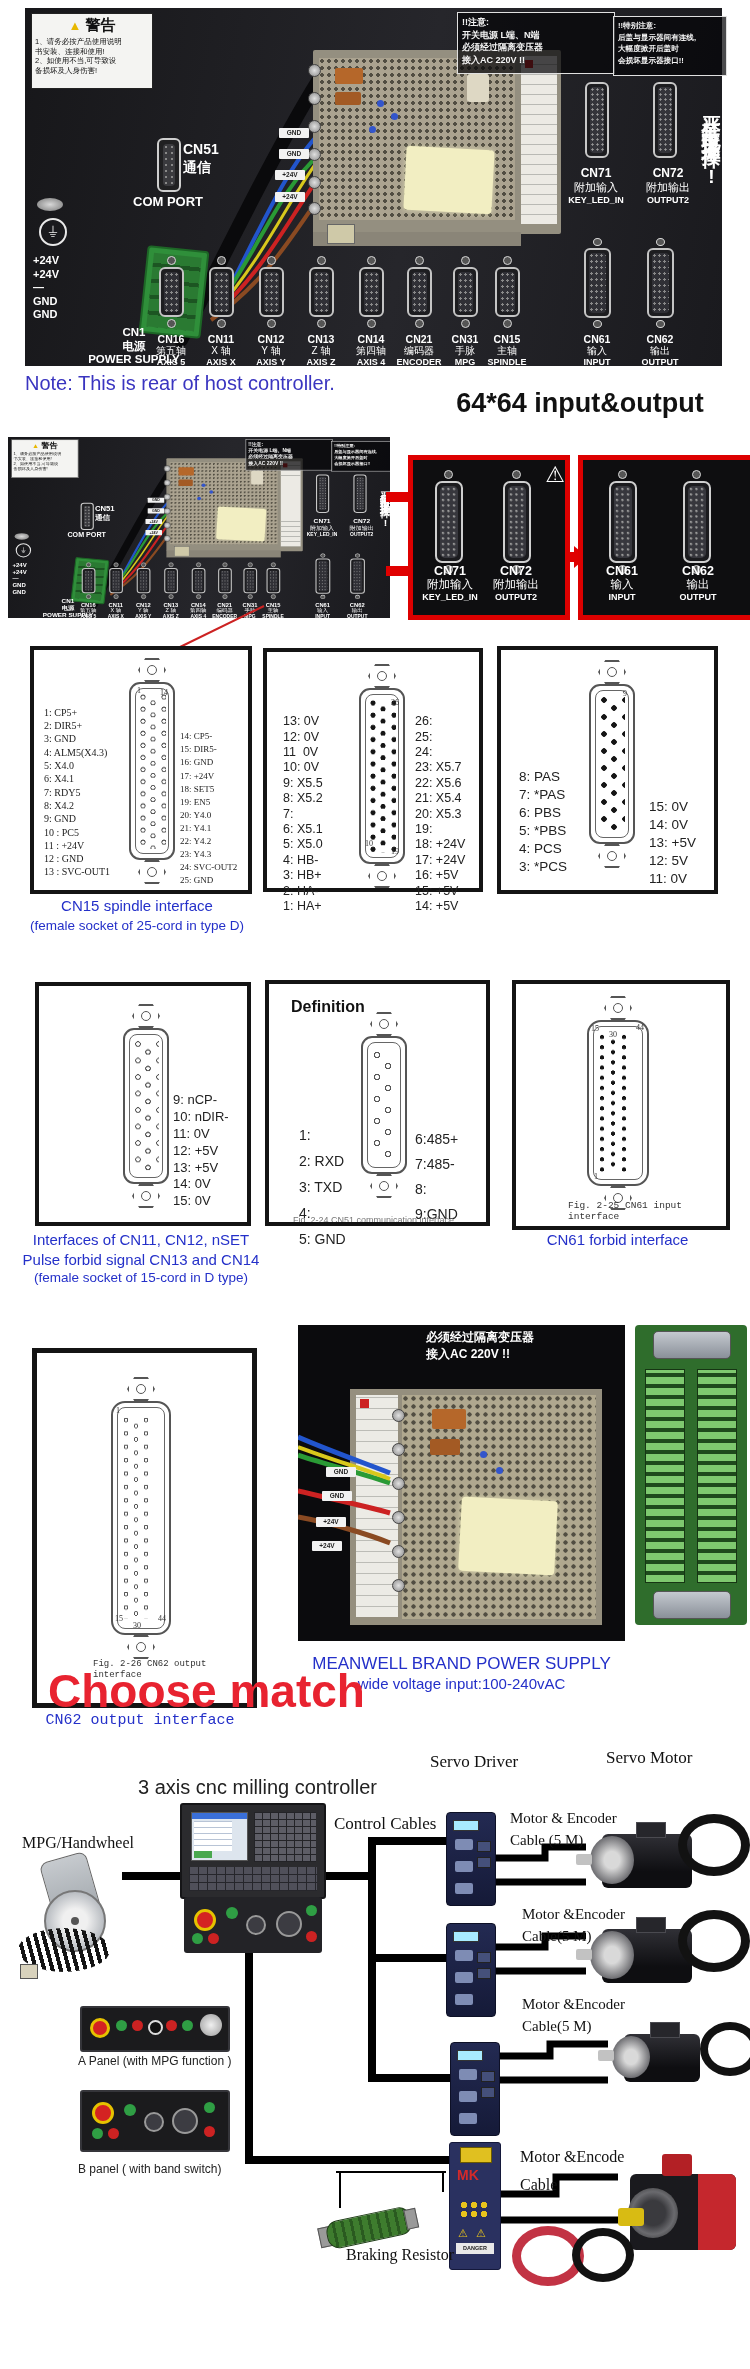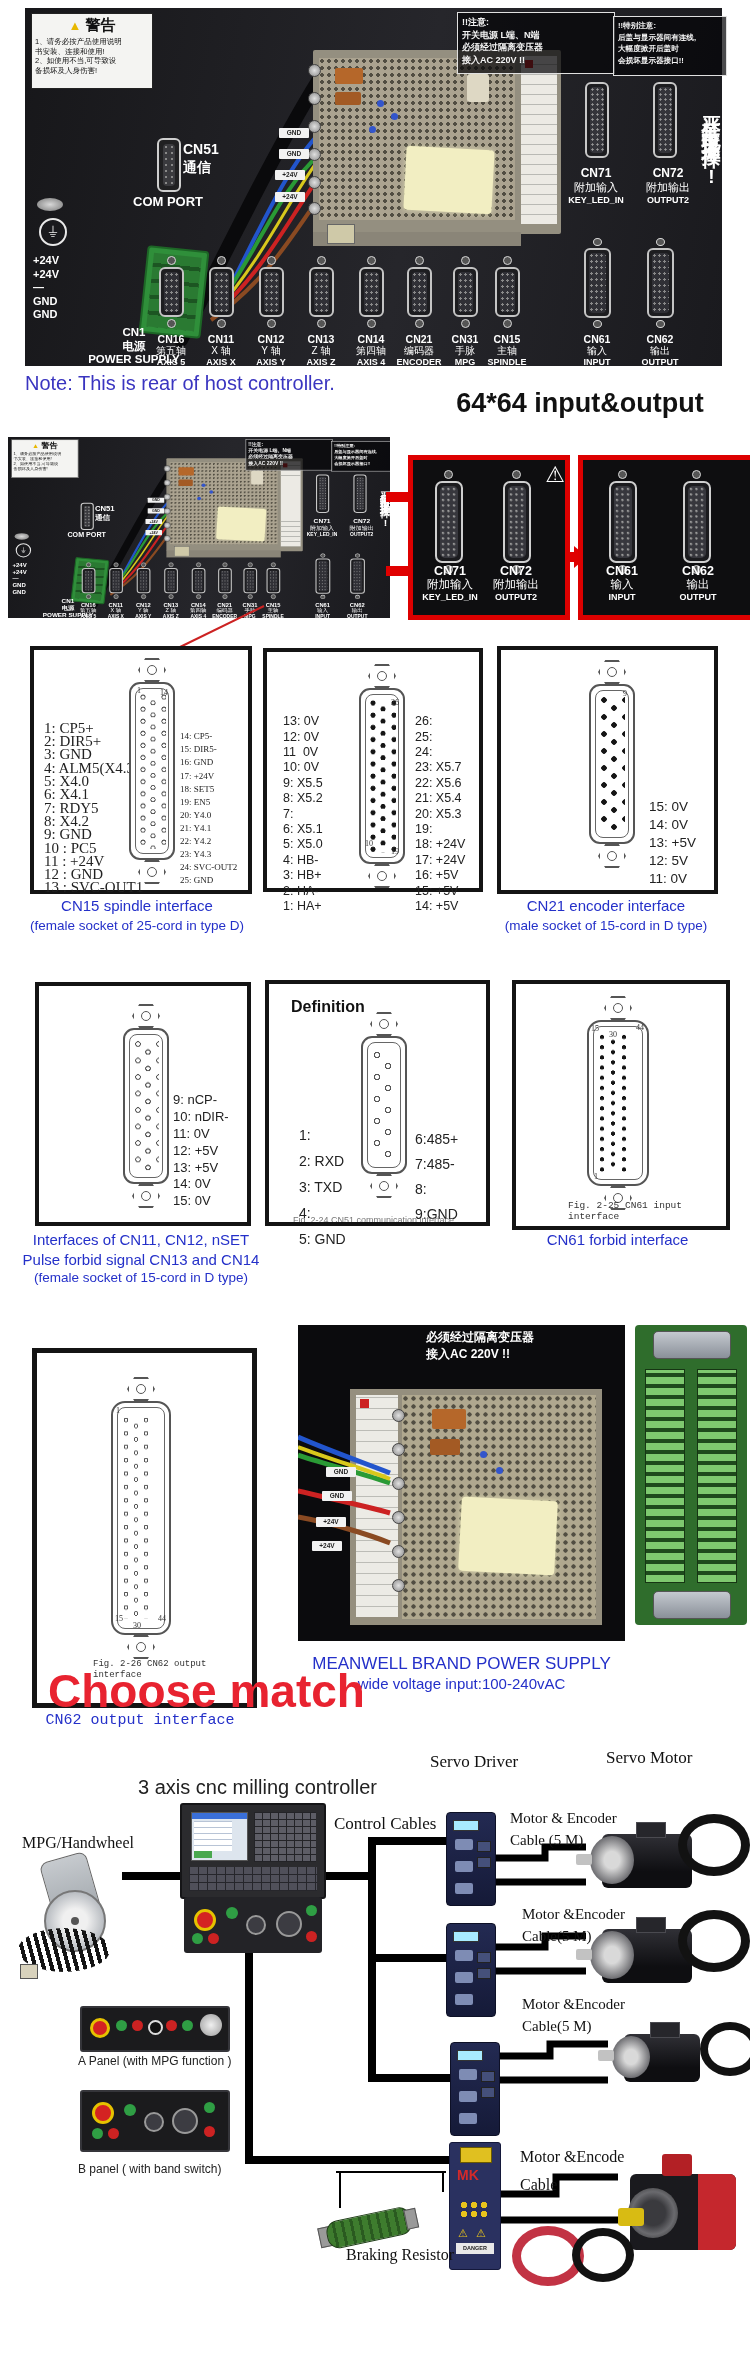--- a/index.html
+++ b/index.html
@@ -648,21 +648,21 @@
       <div class="l2">输出</div>
       <div class="l3">OUTPUT</div>
     </div>
   </div>
 
   <svg class="overlay" style="left:168px;top:596px;" width="120" height="60" viewBox="0 0 120 60">
     <line x1="96" y1="10" x2="10" y2="52" stroke="#cc2222" stroke-width="2"></line>
   </svg>
 
   <div class="pin-box" style="left:30px;top:646px;width:214px;height:240px;">
-    <div class="pin-col serif" style="left:10px;top:32px;font-size:15px;line-height:13.3px;">
+    <div class="pin-col serif" style="left:10px;top:16px;font-size:10px;line-height:13.3px;">
       
     <div class="pin-line">1: CP5+</div><div class="pin-line">2: DIR5+</div><div class="pin-line">3: GND</div><div class="pin-line">4: ALM5(X4.3)</div><div class="pin-line">5: X4.0</div><div class="pin-line">6: X4.1</div><div class="pin-line">7: RDY5</div><div class="pin-line">8: X4.2</div><div class="pin-line">9: GND</div><div class="pin-line">10 : PC5</div><div class="pin-line">11 : +24V</div><div class="pin-line">12 : GND</div><div class="pin-line">13 : SVC-OUT1</div></div>
     <div class="ddraw" style="left:95px;top:8px;">
       <div class="hexnut"></div>
       <div class="dshape" style="height:174px;">
         <div class="pins" style="inset:9px 7px;background-image:radial-gradient(circle at 5px 4px,#fff 1.5px,#555 1.7px,#555 2.4px,transparent 2.8px),radial-gradient(circle at 15px 10px,#fff 1.5px,#555 1.7px,#555 2.4px,transparent 2.8px);background-size:21px 12.1px;"></div>
         <span class="dn" style="left:6px;top:2px;">1</span>
         <span class="dn" style="right:5px;top:4px;">14</span>
       </div>
       <div class="hexnut"></div>
@@ -689,35 +689,34 @@
         <span class="dn" style="left:4px;bottom:14px;">10</span>
       </div>
       <div class="hexnut"></div>
     </div>
     <div class="pin-col" style="left:148px;top:16px;font-size:12.5px;line-height:15.4px;">
       
     <div class="pin-line">26:</div><div class="pin-line">25:</div><div class="pin-line">24:</div><div class="pin-line">23: X5.7</div><div class="pin-line">22: X5.6</div><div class="pin-line">21: X5.4</div><div class="pin-line">20: X5.3</div><div class="pin-line">19:</div><div class="pin-line">18: +24V</div><div class="pin-line">17: +24V</div><div class="pin-line">16: +5V</div><div class="pin-line">15: +5V</div><div class="pin-line">14: +5V</div></div>
   </div>
 
   <div class="pin-box" style="left:497px;top:646px;width:213px;height:240px;">
+    <div class="pin-col" style="left:18px;top:64px;font-size:13.5px;line-height:18px;">
+      
+    <div class="pin-line">8: PAS</div><div class="pin-line">7: *PAS</div><div class="pin-line">6: PBS</div><div class="pin-line">5: *PBS</div><div class="pin-line">4: PCS</div><div class="pin-line">3: *PCS</div></div>
     <div class="ddraw" style="left:88px;top:10px;">
       <div class="hexnut"></div>
       <div class="dshape" style="height:156px;">
         <div class="pins" style="inset:10px 8px;background-image:radial-gradient(circle at 5px 4px,#151515 2.5px,transparent 3px),radial-gradient(circle at 15px 12px,#151515 2.5px,transparent 3px);background-size:21px 17px;"></div>
         <span class="dn" style="right:6px;top:3px;">9</span>
       </div>
       <div class="hexnut"></div>
     </div>
     <div class="pin-col" style="left:148px;top:94px;font-size:13.5px;line-height:18px;">
       
     <div class="pin-line">15: 0V</div><div class="pin-line">14: 0V</div><div class="pin-line">13: +5V</div><div class="pin-line">12: 5V</div><div class="pin-line">11: 0V</div></div>
-  </div>
-  <div class="cap" style="left:492px;top:896px;width:228px;">
-    <div class="c1">CN21 encoder interface</div>
-    <div class="c2">(male socket of 15-cord in D type)</div>
   </div>
 
   <div class="pin-box" style="left:35px;top:982px;width:208px;height:236px;">
     <div class="ddraw" style="left:84px;top:18px;">
       <div class="hexnut"></div>
       <div class="dshape" style="height:152px;">
         <div class="pins" style="inset:10px 8px;background-image:radial-gradient(circle at 5px 4px,#fff 1.6px,#555 1.8px,#555 2.6px,transparent 3px),radial-gradient(circle at 15px 12px,#fff 1.6px,#555 1.8px,#555 2.6px,transparent 3px);background-size:21px 16.5px;"></div>
       </div>
       <div class="hexnut"></div>
     </div>

